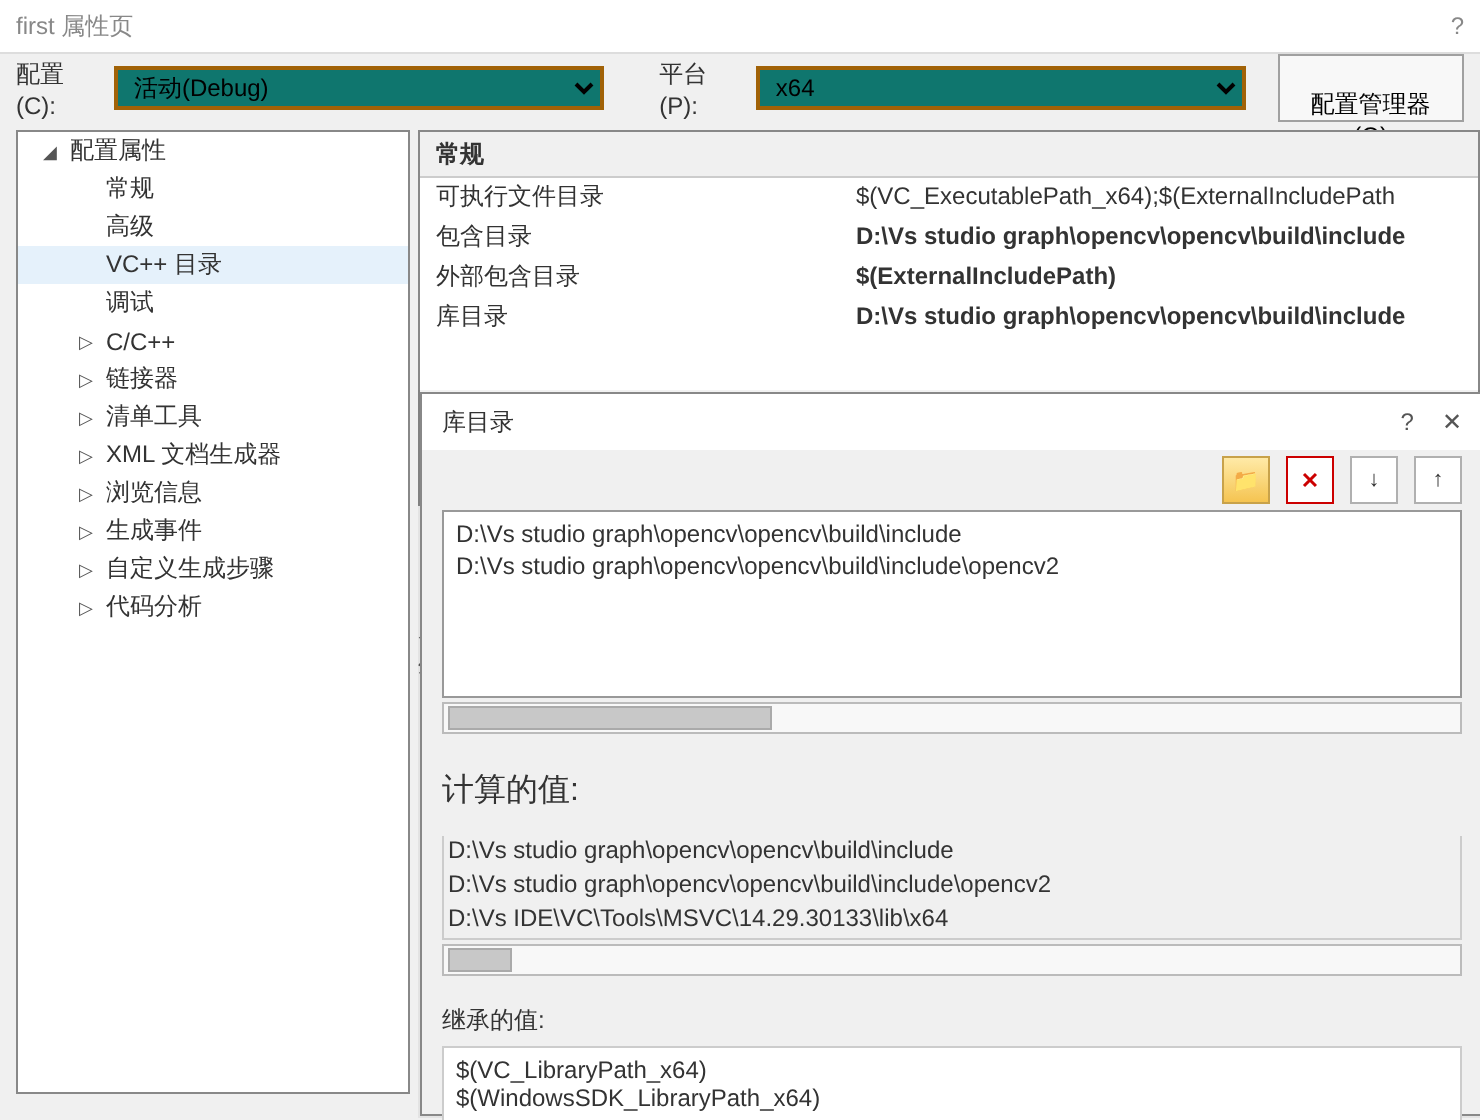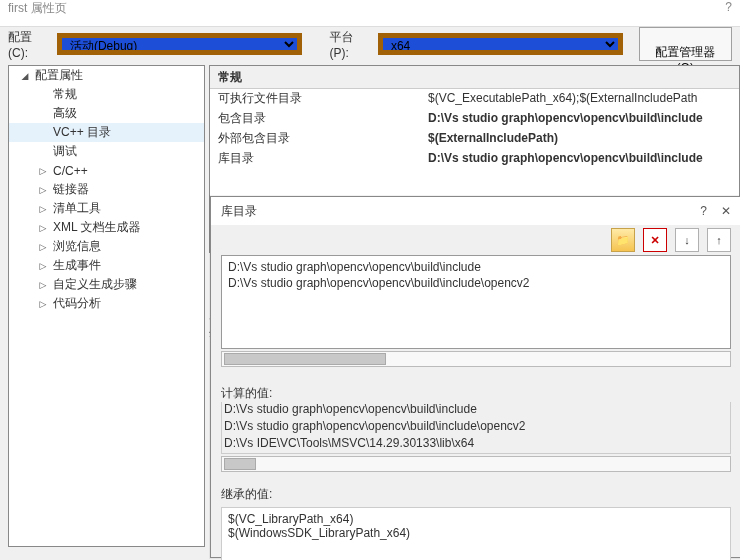--- a/index.html
+++ b/index.html
@@ -1,19 +1,19 @@
 <!DOCTYPE html>
 <html><head>
 <meta charset="utf-8">
 <style>
 html,body{margin:0;padding:0;font-family:"Microsoft YaHei","Segoe UI",Tahoma,sans-serif;font-size:12px;color:#333;background:#f0f0f0;width:740px;height:560px;overflow:hidden}
-.titlebar{height:26px;display:flex;padding:0 8px;background:#fff;border-bottom:1px solid #ddd;color:#888;justify-content:space-between}
+.titlebar{height:26px;display:flex;align-items:center;padding:0 8px;background:#fff;border-bottom:1px solid #ddd;color:#888;justify-content:space-between}
 .toolbar{height:34px;display:flex;align-items:center;gap:6px;padding:0 8px;background:#f0f0f0}
 .toolbar label{color:#333}
-.toolbar select,.toolbar input[type=text]{height:22px;border:5px solid #a16207;background:#1d4ed8;padding:0 4px;font-family:inherit;font-size:12px}
+.toolbar select,.toolbar input[type=text]{height:22px;border:2px solid #a16207;background:#0f766e;padding:0 4px;font-family:inherit;font-size:12px}
 .toolbar .combo-arrow{padding-right:18px}
 .toolbar button{height:24px;border:1px solid #a0a0a0;background:#f8f8f8;padding:16px 8px;font-family:inherit;font-size:12px;cursor:pointer}
 .body{display:flex;height:490px}
 .tree{width:195px;background:#fff;border:1px solid #888;margin:4px 4px 4px 8px;position:relative}
 .tree-inner{position:absolute;inset:0;overflow:hidden}
 .tree-item{display:flex;align-items:center;height:19px;padding-left:10px;cursor:pointer}
 .tree-item .expander{width:12px;height:12px;display:inline-flex;align-items:center;justify-content:center;font-size:9px;color:#555;margin-right:2px}
 .tree-item.leaf .expander{visibility:hidden}
 .tree-item.level1{padding-left:28px}
 .tree-item.selected{background:#e5f1fb}
@@ -32,21 +32,21 @@
 .dialog-title .rightbtns{display:flex;gap:14px;align-items:center;color:#555}
 .dialog-tools{height:30px;display:flex;align-items:center;justify-content:flex-end;gap:8px;padding:0 10px}
 .iconbtn{width:22px;height:22px;border:1px solid #b0b0b0;background:#fff;display:flex;align-items:center;justify-content:center;cursor:pointer;font-size:11px}
 .iconbtn.red{color:#c00;font-weight:bold;border-color:#c00}
 .iconbtn.folder{background:linear-gradient(#ffeaa7,#f5c451);border-color:#c8a24a}
 .dialog-list{margin:0 10px;height:84px;border:1px solid #999;background:#fff;padding:4px 6px;overflow:hidden}
 .dialog-list .line{height:16px;white-space:nowrap}
 .hscroll{height:14px;margin:2px 10px 0 10px;border:1px solid #bbb;background:#f8f8f8;position:relative}
 .hscroll .thumb{position:absolute;left:2px;top:1px;height:10px;width:160px;background:#c8c8c8;border:1px solid #aaa}
 .computed{margin:18px 10px 0 10px}
-.computed .hdr{font-size:12px;margin-bottom:0}
+.computed .hdr{font-size:16px;margin-bottom:12px}
 .computed .box{border:1px solid #ccc;border-top:none;background:#f0f0f0;padding:0 2px}
 .computed .line{height:17px;white-space:nowrap}
 .inherited{margin:14px 10px 0 10px}
 .inherited .hdr{font-size:12px;margin-bottom:4px}
 .inherited .box{border:1px solid #ccc;background:#fff;padding:4px 6px;height:58px;overflow:hidden}
 .hidden-glyphs{position:absolute;left:0;top:100px;color:#555;font-size:12px;line-height:18px;padding-left:0}
 </style>
 </head>
 <body>
 

